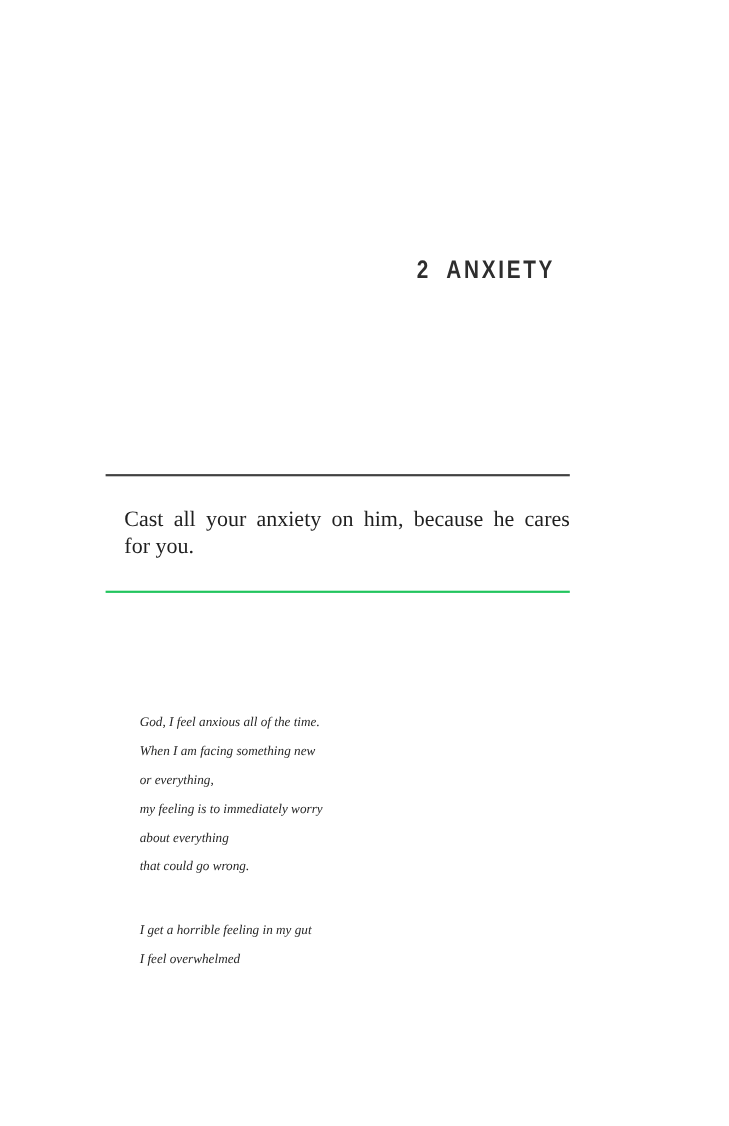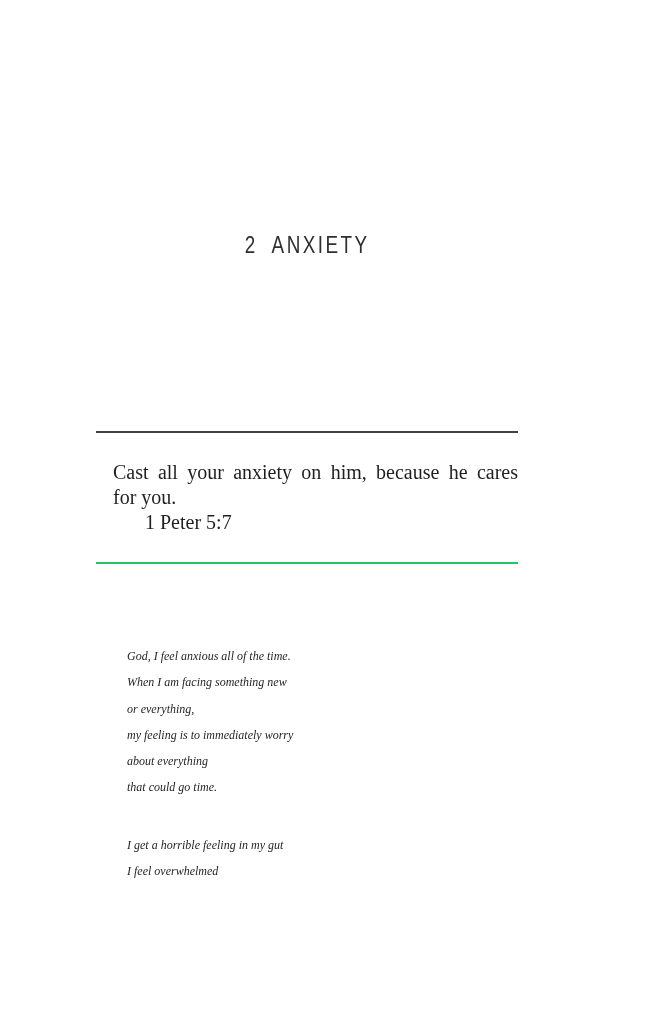--- a/index.html
+++ b/index.html
@@ -17,23 +17,23 @@
     color: #1f1f1f;
     overflow: hidden;
   }
 
   
   .chapter-heading {
     position: absolute;
     top: 231px;
     left: 96px;
     width: 422px;
-    text-align: center;
+    text-align: right;
     font-family: "Liberation Sans", sans-serif;
-    font-weight: 400;
+    font-weight: 700;
     font-size: 23px;
     line-height: 28px;
     color: #2e2e2e;
     letter-spacing: 3px;
     white-space: nowrap;
   }
   .chapter-heading .squeeze {
     display: inline-block;
     transform: scaleX(0.82);
     transform-origin: center;
@@ -92,31 +92,30 @@
     <span class="squeeze">
       <span class="chapter-number">2</span><span class="chapter-title">ANXIETY</span>
     </span>
   </div>
 
   <div class="epigraph">
     <div class="epigraph-verse">
       <div class="verse-line-justified">Cast all your anxiety on him, because he cares</div>
       <div class="verse-line">for you.</div>
     </div>
-    <div class="epigraph-reference">1 Peter 5:7</div>
   </div>
 
   <div class="prayer">
     <div class="stanza">
       <div class="prayer-line">God, I feel anxious all of the time.</div>
       <div class="prayer-line">When I am facing something new</div>
       <div class="prayer-line">or everything,</div>
       <div class="prayer-line">my feeling is to immediately worry</div>
       <div class="prayer-line">about everything</div>
-      <div class="prayer-line">that could go time.</div>
+      <div class="prayer-line">that could go wrong.</div>
     </div>
     <div class="stanza">
       <div class="prayer-line">I get a horrible feeling in my gut</div>
       <div class="prayer-line">I feel overwhelmed</div>
     </div>
   </div>
 
 </div>
 
 </body></html>

